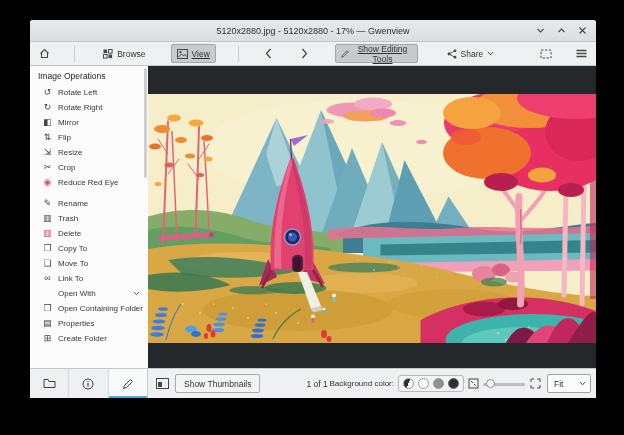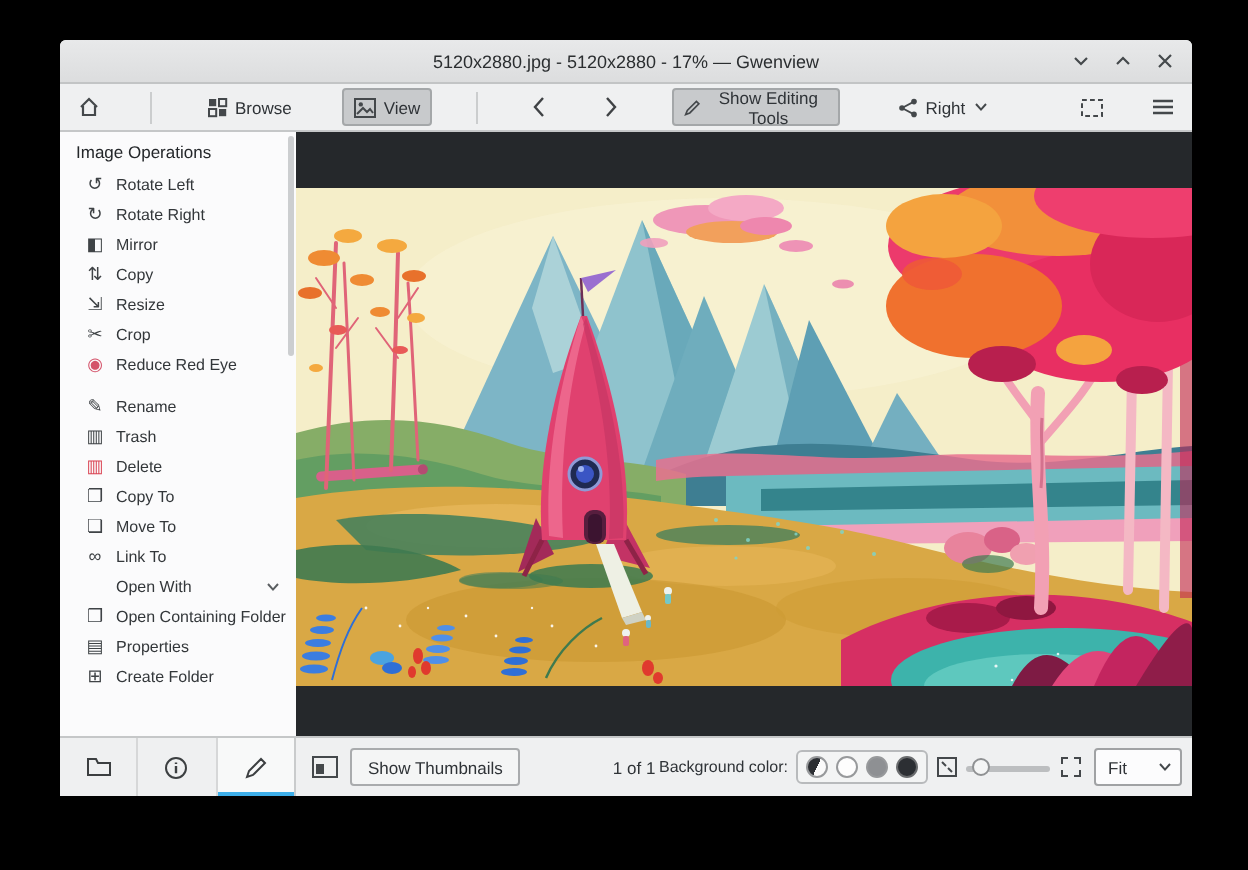--- a/index.html
+++ b/index.html
@@ -17,21 +17,21 @@
   .win-controls { position:absolute; right:8px; top:0; height:100%;
                   display:flex; align-items:center; gap:10px; }
   .win-btn { width:11px; height:11px; display:flex; align-items:center; justify-content:center; cursor:default; }
 
   
   .toolbar { height:24px; background:#eff0f1; border-bottom:1px solid #c5c7c8;
              display:flex; align-items:center; padding:0 6px; gap:19px; }
   .tb-btn { display:flex; align-items:center; gap:4px; height:19px; padding:0 5px;
             border:1px solid transparent; border-radius:2px; font-size:8.5px; color:#2f3337;
             background:transparent; }
-  .tb-btn.checked { background:#c8cacc; border-color:#a4a7a9; }
+  .tb-btn.checked { background:#c8cacc; border-color:#a4a7a9;text-decoration:underline; }
   .tb-sep { width:1px; height:16px; background:#cbcdce; margin:0 3px; }
   .tb-spacer { flex:1; }
   .tb-icon-btn { width:20px; height:19px; display:flex; align-items:center; justify-content:center;
                  border-radius:2px; }
 
   
   .main { display:flex; height:302px; }
   .sidebar { width:118px; background:#fbfbfc; position:relative; padding-top:3px; overflow:hidden; }
   .side-header { font-size:8.5px; color:#232629; padding:2px 0 3px 8px; height:16px; }
   .side-item { display:flex; align-items:center; height:15px; padding-left:12px; gap:5px; }
@@ -144,21 +144,21 @@
       </svg>
       <span>Show Editing Tools</span>
     </button>
     <button class="tb-btn" style="margin-left:4px;">
       <svg width="10" height="10" viewBox="0 0 10 10">
         <circle cx="2" cy="5" r="1.4" fill="#44484b"></circle>
           <circle cx="8" cy="1.8" r="1.4" fill="#44484b"></circle>
           <circle cx="8" cy="8.2" r="1.4" fill="#44484b"></circle>
         <path d="M2,5 L8,1.8 M2,5 L8,8.2" stroke="#44484b" stroke-width="0.9"></path>
       </svg>
-      <span>Right</span>
+      <span>Share</span>
       <svg width="7" height="5" viewBox="0 0 7 5">
           <polyline points="1,1 3.5,3.8 6,1" fill="none" stroke="#44484b" stroke-width="1"></polyline>
         </svg>
     </button>
     <span class="tb-spacer"></span>
     <span class="tb-icon-btn">
       <svg width="12" height="10" viewBox="0 0 12 10">
           <rect x="1" y="1" width="10" height="8" fill="none" stroke="#44484b" stroke-width="1" stroke-dasharray="2.4,1.6"></rect>
         </svg>
     </span>
@@ -184,21 +184,21 @@
             <span class="side-label">Rotate Right</span>
           </div>
 
           <div class="side-item">
             <span class="side-icon" style="color: rgb(63, 67, 70);">◧</span>
             <span class="side-label">Mirror</span>
           </div>
 
           <div class="side-item">
             <span class="side-icon" style="color: rgb(63, 67, 70);">⇅</span>
-            <span class="side-label">Copy</span>
+            <span class="side-label">Flip</span>
           </div>
 
           <div class="side-item">
             <span class="side-icon" style="color: rgb(63, 67, 70);">⇲</span>
             <span class="side-label">Resize</span>
           </div>
 
           <div class="side-item">
             <span class="side-icon" style="color: rgb(63, 67, 70);">✂</span>
             <span class="side-label">Crop</span>

